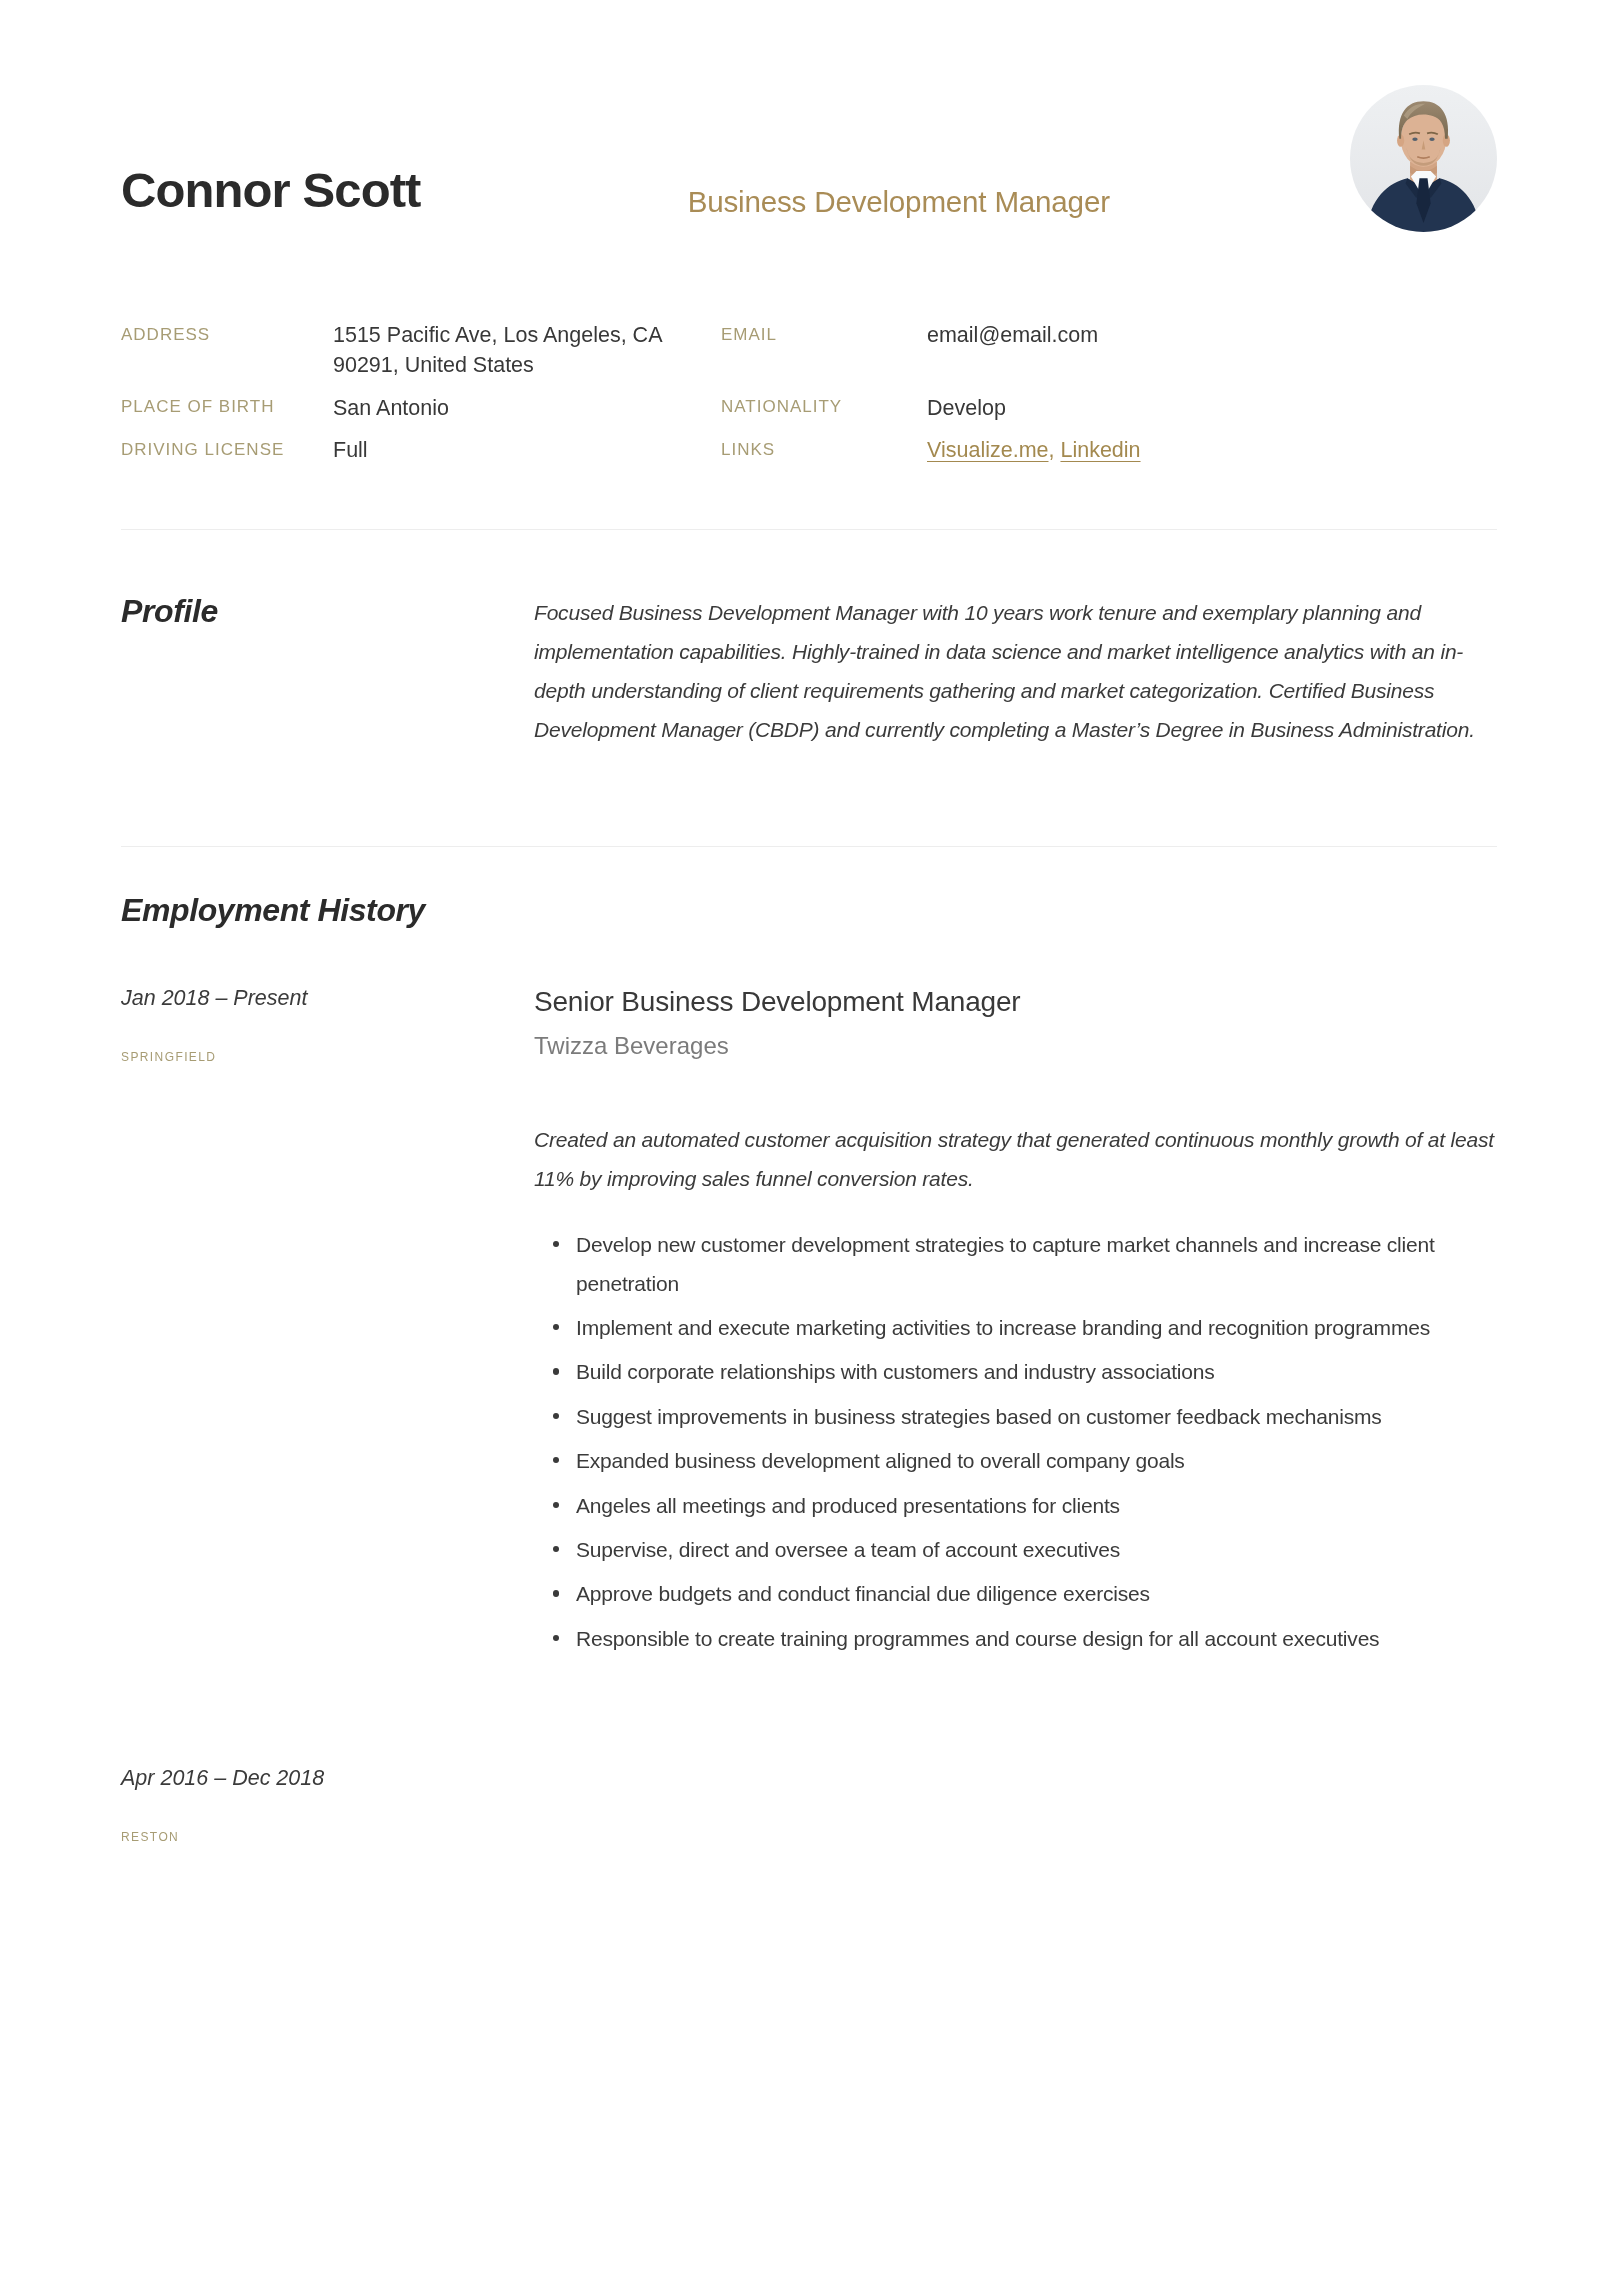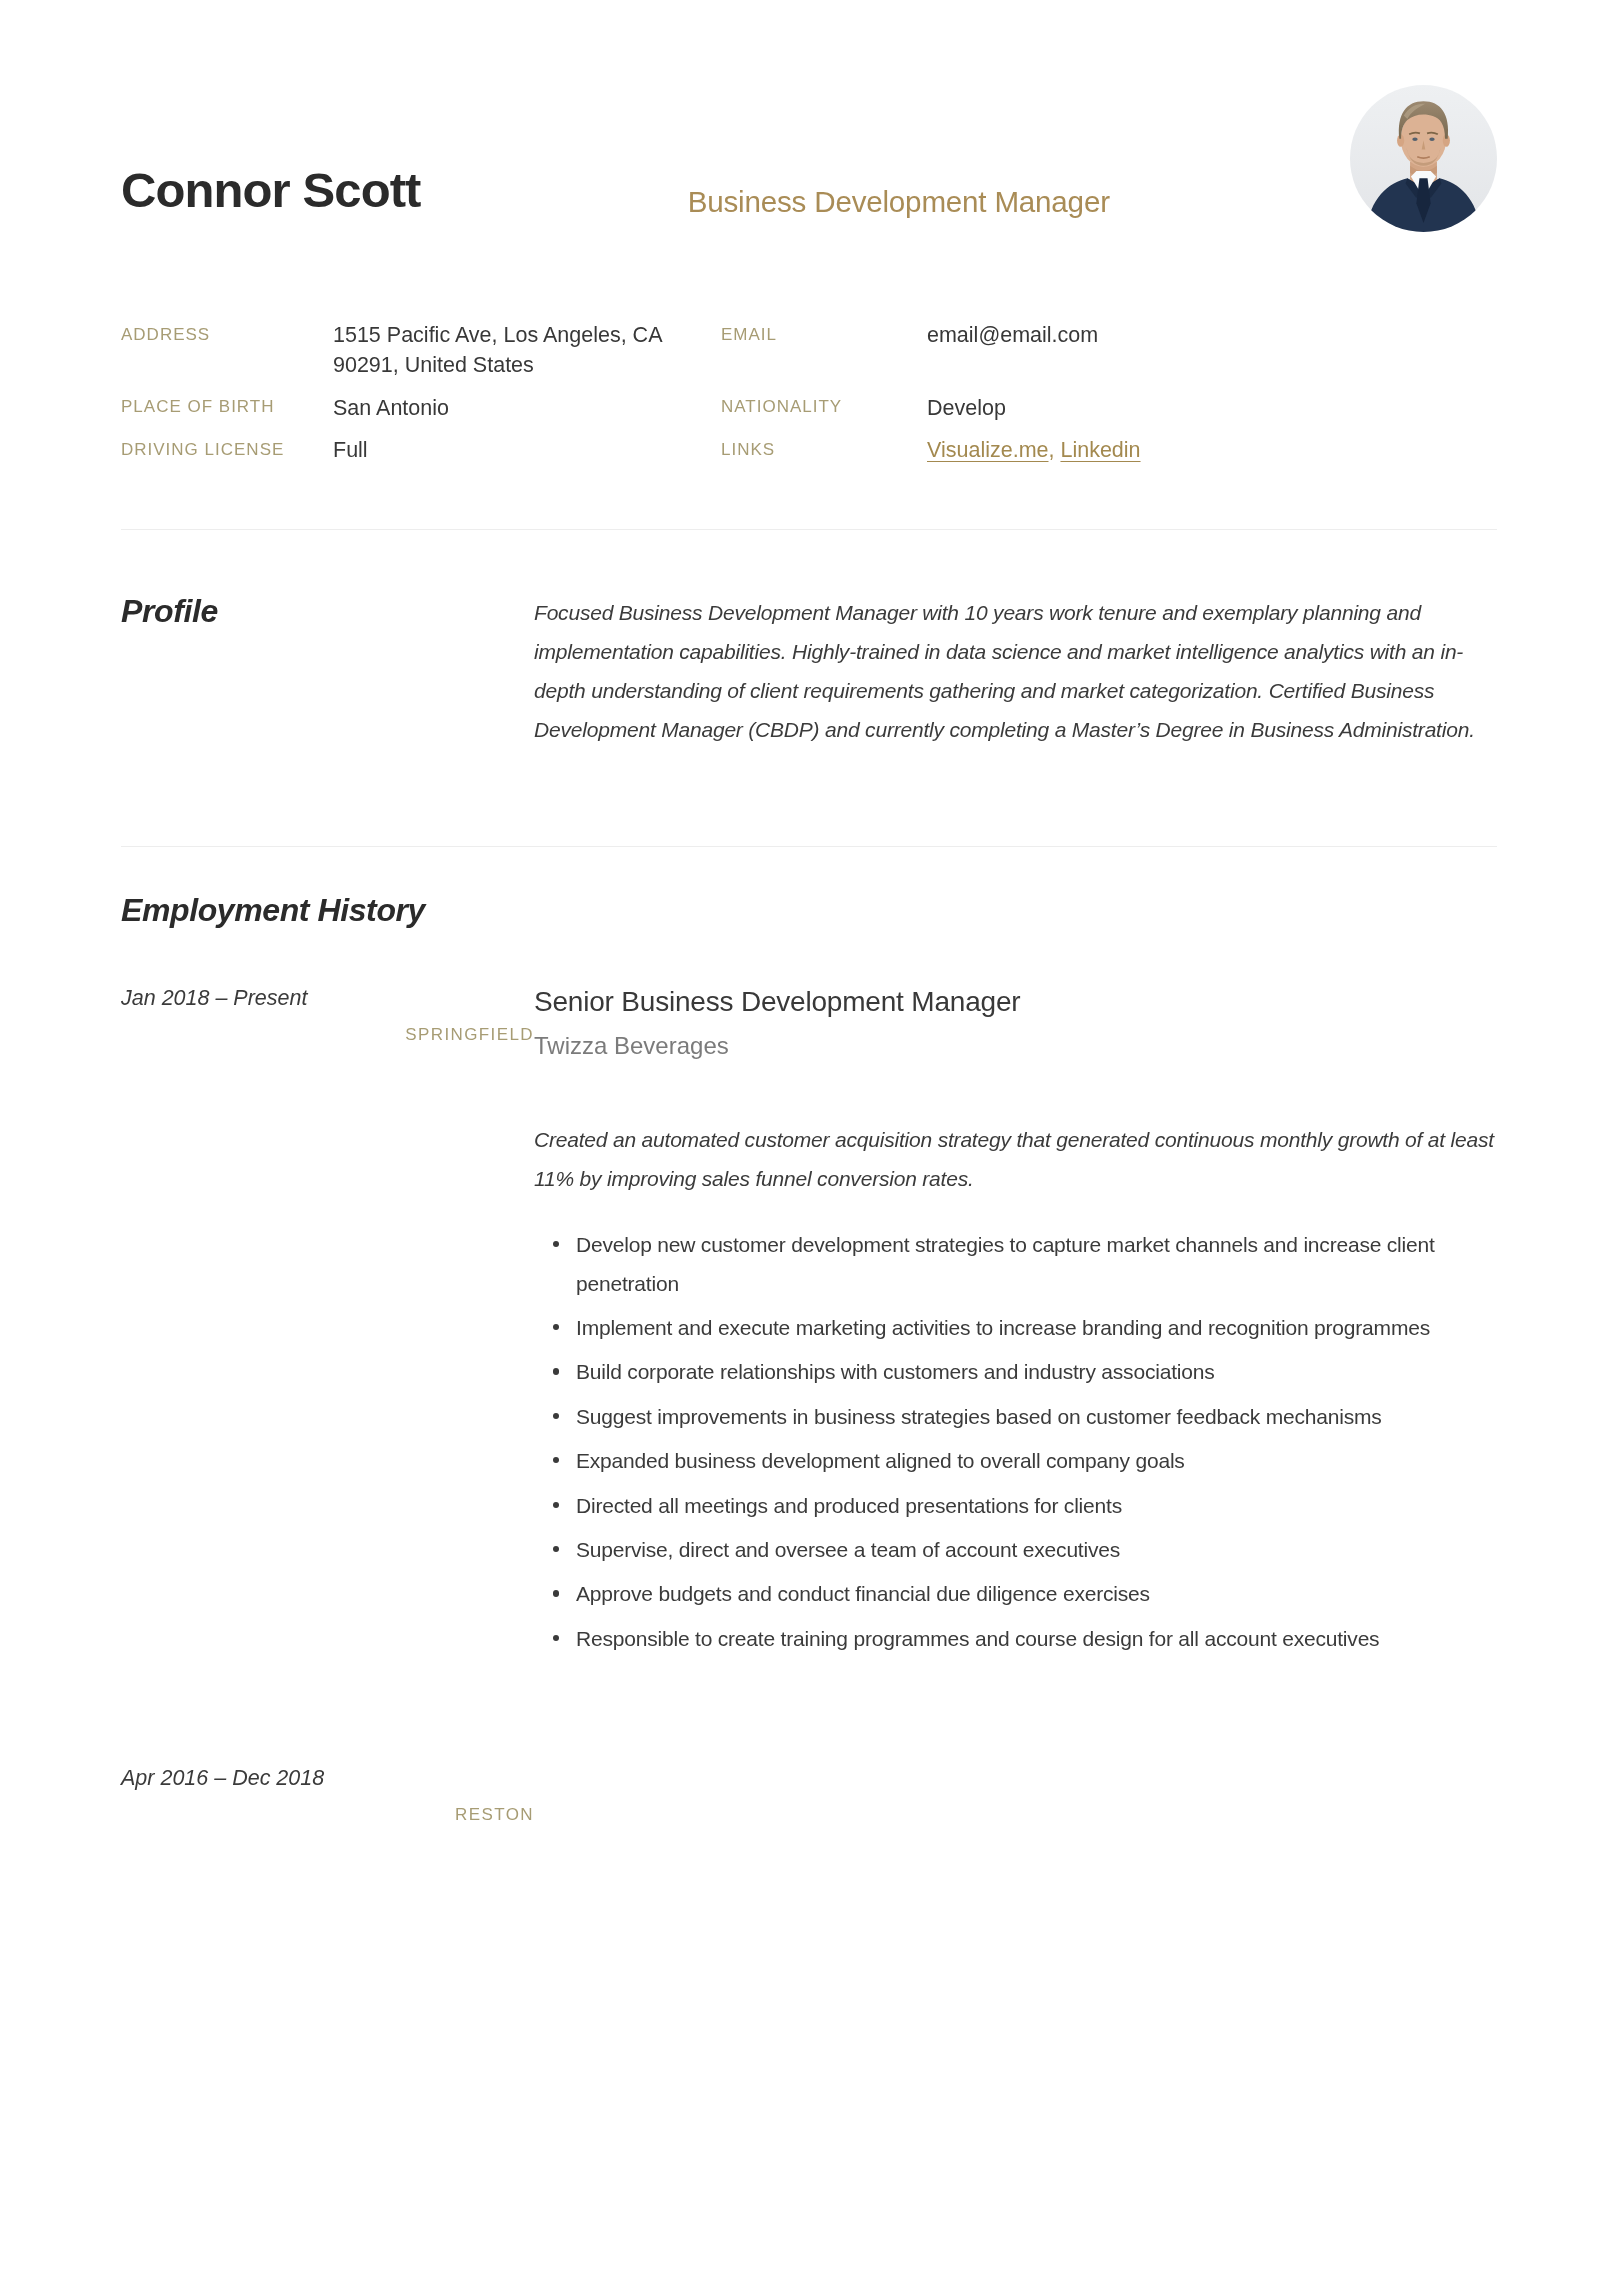--- a/index.html
+++ b/index.html
@@ -65,23 +65,22 @@
     font-style:italic; font-size:21px; line-height:39px;
     color:#3b3b3b; letter-spacing:-0.2px;
   }
 
   .employment-heading { margin-top:45px; }
 
   .job { margin-top:57px; }
   .job.job2 { margin-top:102px; }
   .dates { font-size:21.5px; color:#3b3b3b; line-height:27px;font-style:italic; }
   .loc {
-    margin-top:13px; font-size:17px; letter-spacing:1.4px;
+    margin-top:38px; font-size:12px; letter-spacing:1.4px;
     color:var(--label,#aa9468);
-    text-align:right;
   }
   .job-title { font-size:28px; font-weight:400; color:#393939; line-height:34px; letter-spacing:-0.2px; }
   .company { margin-top:11.6px; font-size:24px; color:#7b7b7b; line-height:29px; }
   .summary { margin-top:60px; }
   .job2 .summary { margin-top:76px; }
 
   ul.duties { margin-top:27px; list-style:none; }
   ul.duties li {
     position:relative; margin-left:19px; padding-left:23px; margin-bottom:5.4px;
     font-size:21px; line-height:39px; color:#3b3b3b; letter-spacing:-0.2px;
@@ -190,21 +189,21 @@
       <div>
         <h3 class="job-title">Senior Business Development Manager</h3>
         <div class="company">Twizza Beverages</div>
         <p class="italic summary">Created an automated customer acquisition strategy that generated continuous monthly growth of at least 11% by improving sales funnel conversion rates.</p>
         <ul class="duties">
           <li>Develop new customer development strategies to capture market channels and increase client penetration</li>
           <li>Implement and execute marketing activities to increase branding and recognition programmes</li>
           <li>Build corporate relationships with customers and industry associations</li>
           <li>Suggest improvements in business strategies based on customer feedback mechanisms</li>
           <li>Expanded business development aligned to overall company goals</li>
-          <li>Directed all meetings and produced presentations for clients</li>
+          <li>Angeles all meetings and produced presentations for clients</li>
           <li>Supervise, direct and oversee a team of account executives</li>
           <li>Approve budgets and conduct financial due diligence exercises</li>
           <li>Responsible to create training programmes and course design for all account executives</li>
         </ul>
       </div>
     </div>
 
     <div class="row job job2">
       <div>
         <div class="dates">Apr 2016 – Dec 2018</div>

